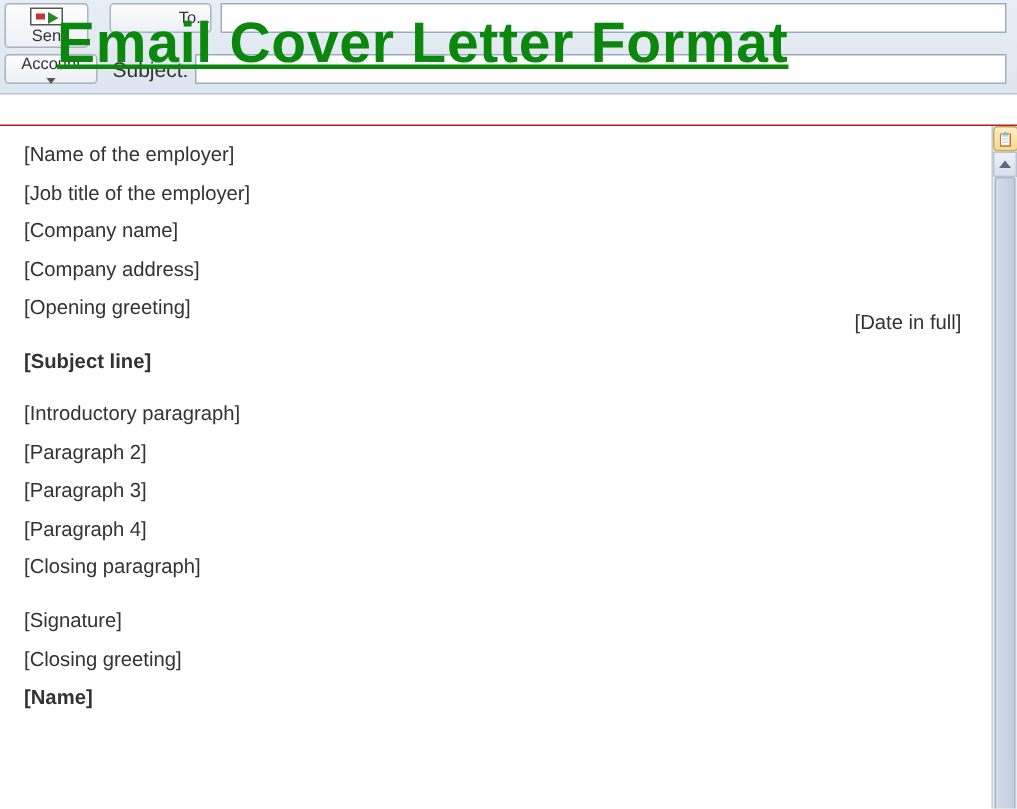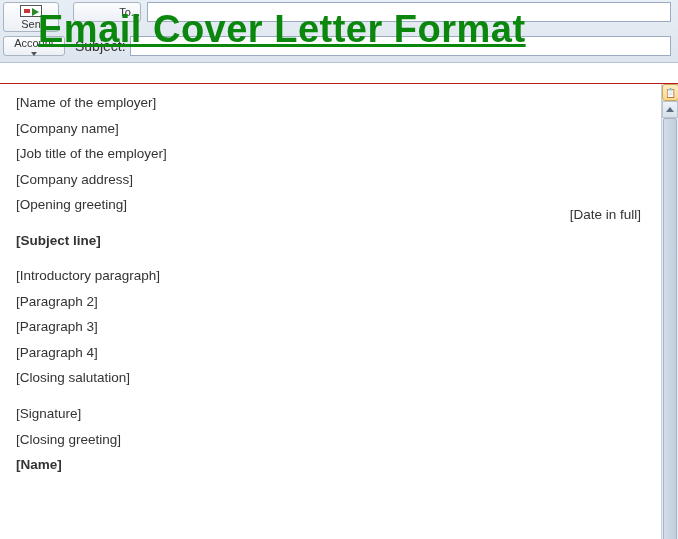--- a/index.html
+++ b/index.html
@@ -240,33 +240,33 @@
     <span class="subject-label">Subject:</span>
     <div class="field-input"></div>
   </div>
 </div>
 
 <div class="overlay-title">Email Cover Letter Format</div>
 
 <div class="body-wrapper">
   <div class="body-content">
     <p>[Name of the employer]</p>
+    <p>[Job title of the employer]</p>
     <p>[Company name]</p>
-    <p>[Job title of the employer]</p>
     <p>[Company address]</p>
     <p>[Opening greeting]</p>
     <span class="date-full">[Date in full]</span>
     <div class="spacer"></div>
     <p class="bold">[Subject line]</p>
     <div class="spacer"></div>
     <p>[Introductory paragraph]</p>
     <p>[Paragraph 2]</p>
     <p>[Paragraph 3]</p>
     <p>[Paragraph 4]</p>
-    <p>[Closing salutation]</p>
+    <p>[Closing paragraph]</p>
     <div class="spacer"></div>
     <p>[Signature]</p>
     <p>[Closing greeting]</p>
     <p class="bold">[Name]</p>
   </div>
   <div class="scrollbar-area">
     <div class="options-icon">📋</div>
     <div class="scroll-btn">
         <div class="arr-up"></div>
       </div>

